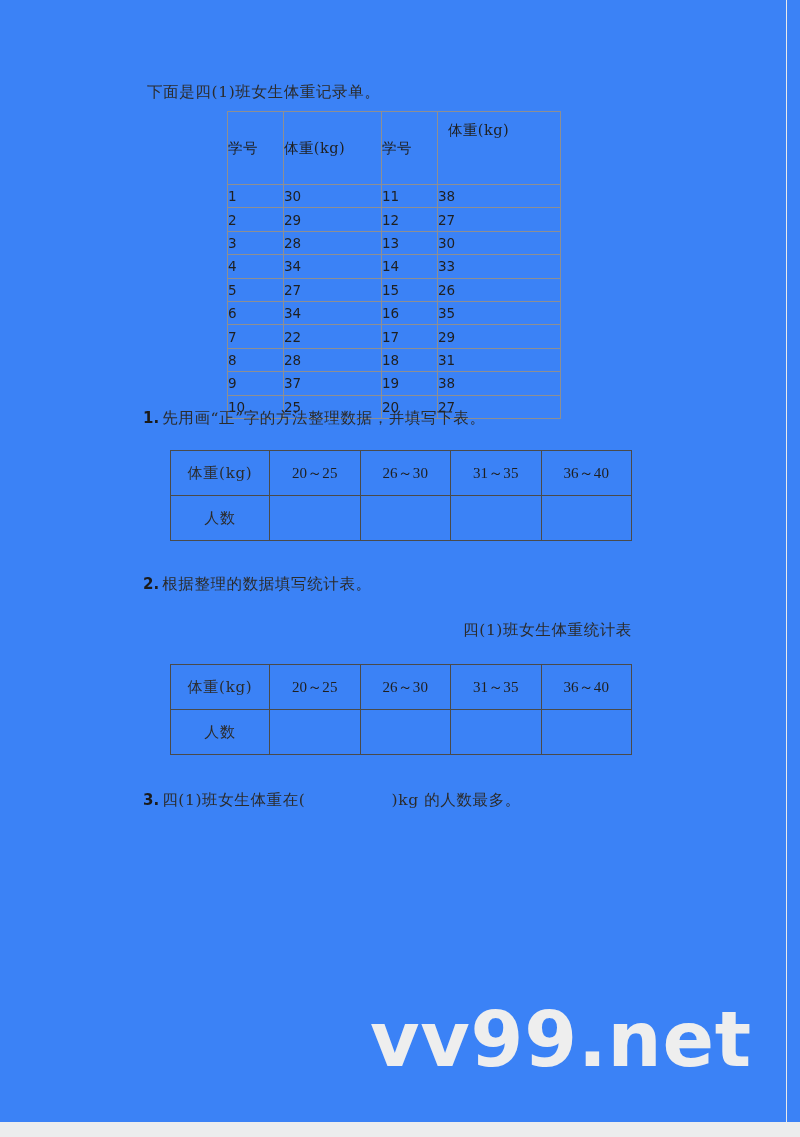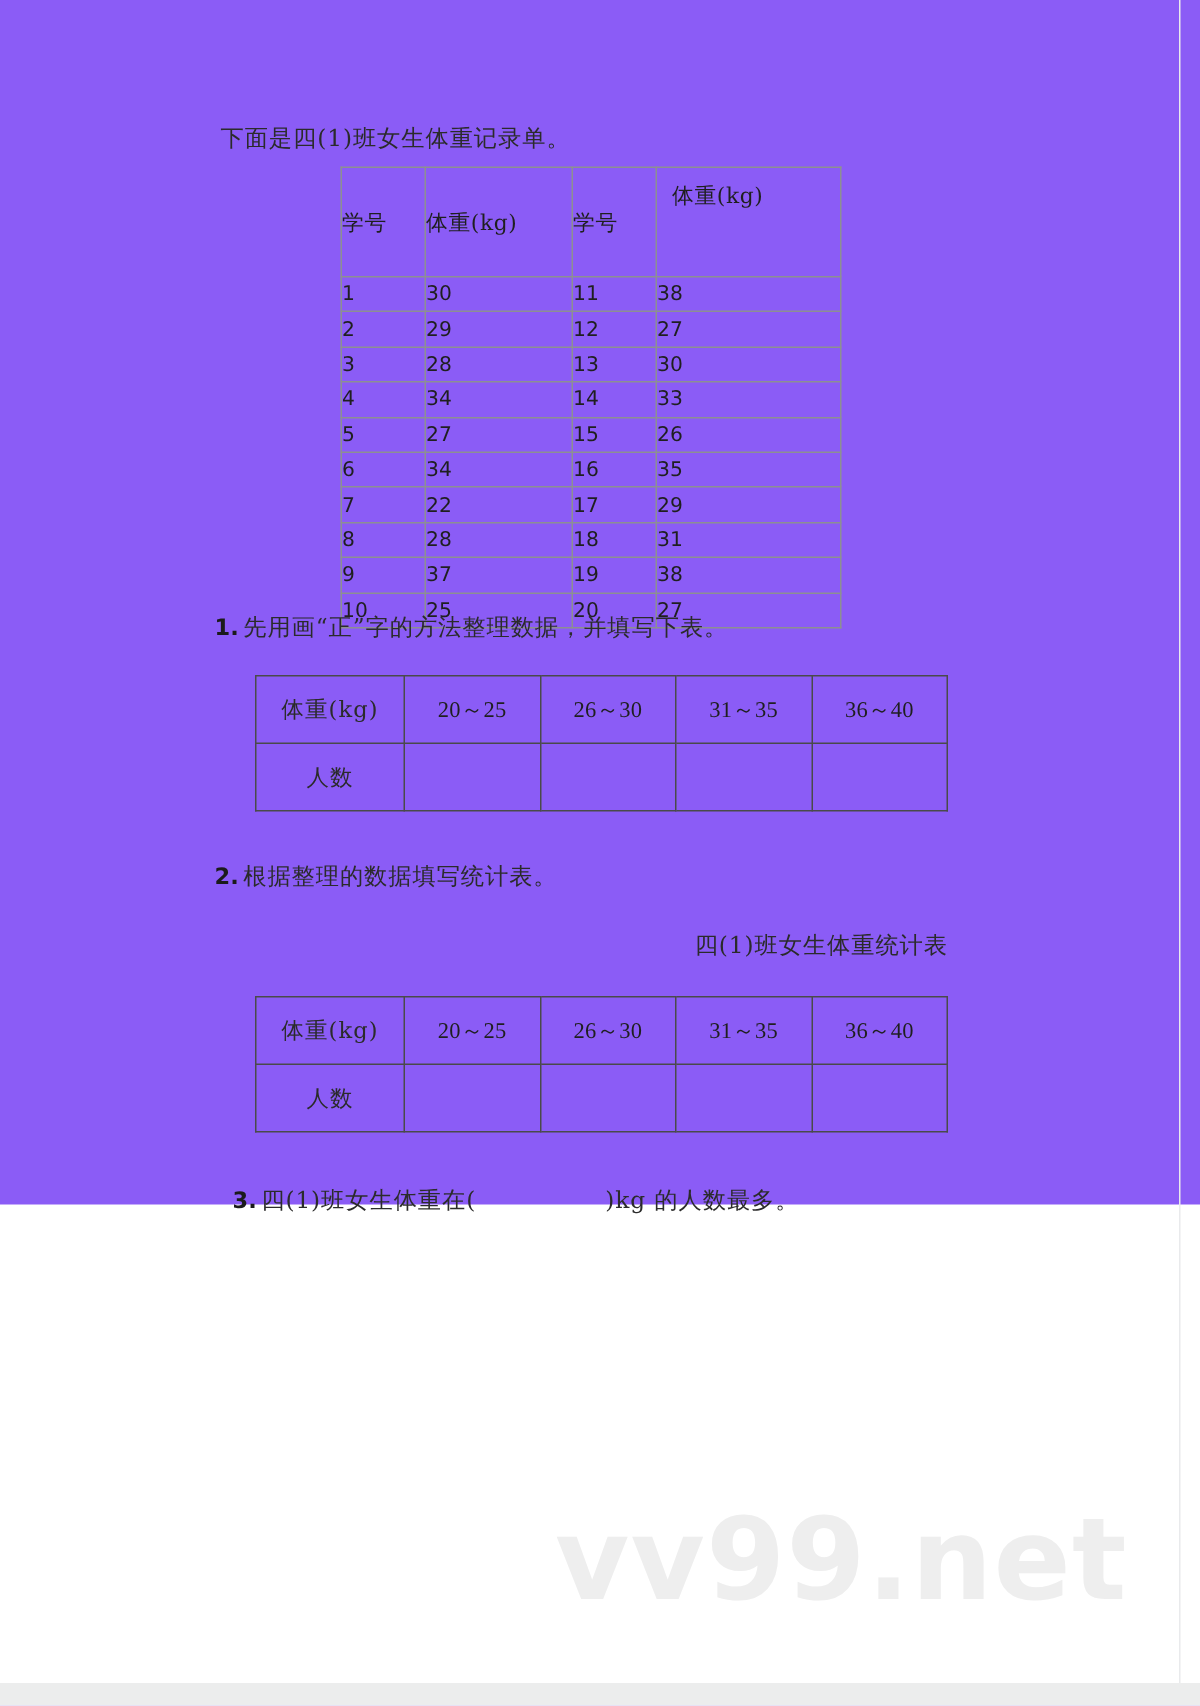--- a/index.html
+++ b/index.html
@@ -17,22 +17,22 @@
     color: #231f20;
     -webkit-font-smoothing: antialiased;
   }
 
   
   .page {
     position: absolute;
     left: 0;
     top: 0;
     width: 800px;
-    height: 803px;
-    background: #8b5cf6;
+    height: 1137px;
+    background: #3b82f6;
   }
   .page-edge-right {
     position: absolute;
     top: 0;
     left: 786px;
     width: 1px;
     height: 1122px;
     background: #e9eaec;
   }
   .page-edge-bottom {
@@ -66,21 +66,21 @@
     color: #1b1b1b;
   }
   .blankspace {
     display: inline-block;
     width: 86px;
   }
 
   #intro-line   { left: 147px; top: 82px; }
   #q1-line      { left: 143px; top: 408px; }
   #q2-line      { left: 143px; top: 574px; }
-  #q3-line      { left: 143px; top: 790px; margin-left: 12px; }
+  #q3-line      { left: 143px; top: 790px; }
 
   .table-title {
     position: absolute;
     left: 170px;
     top: 620px;
     width: 462px;
     text-align: right;
     font-size: 15.5px;
   }
 

